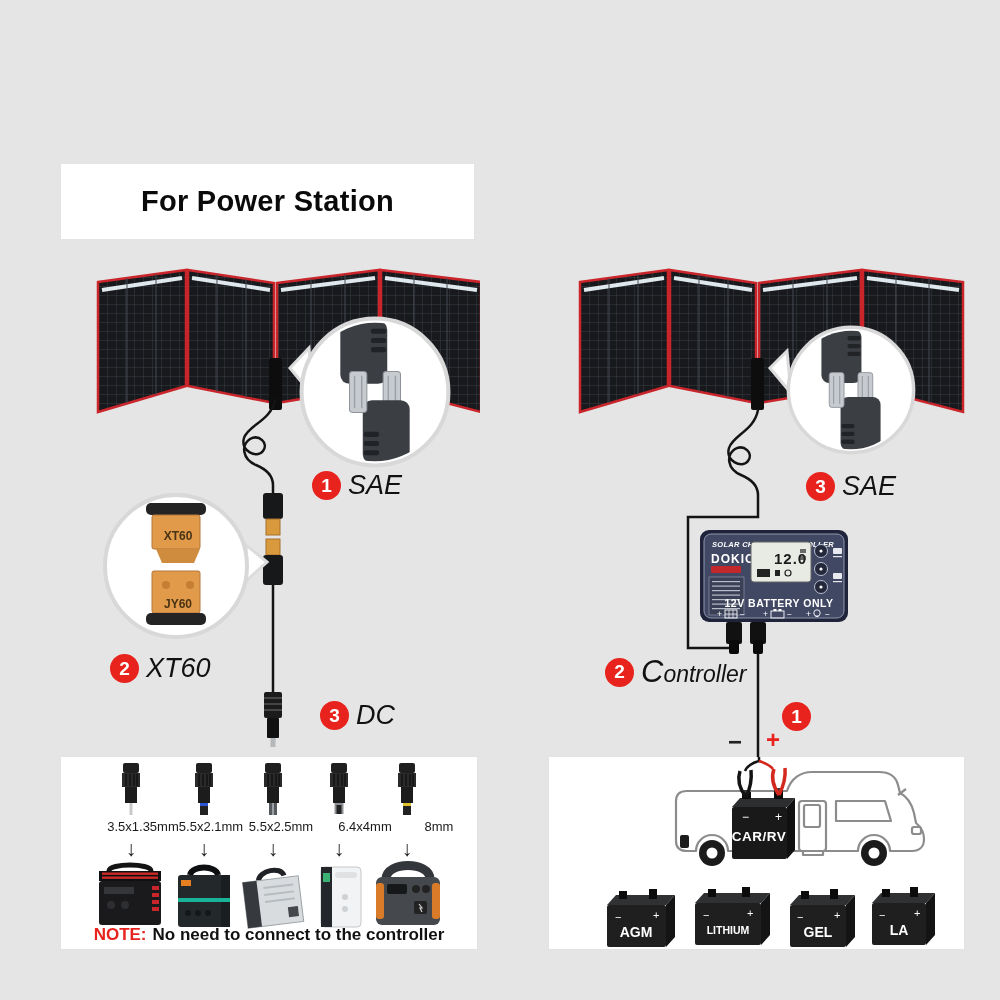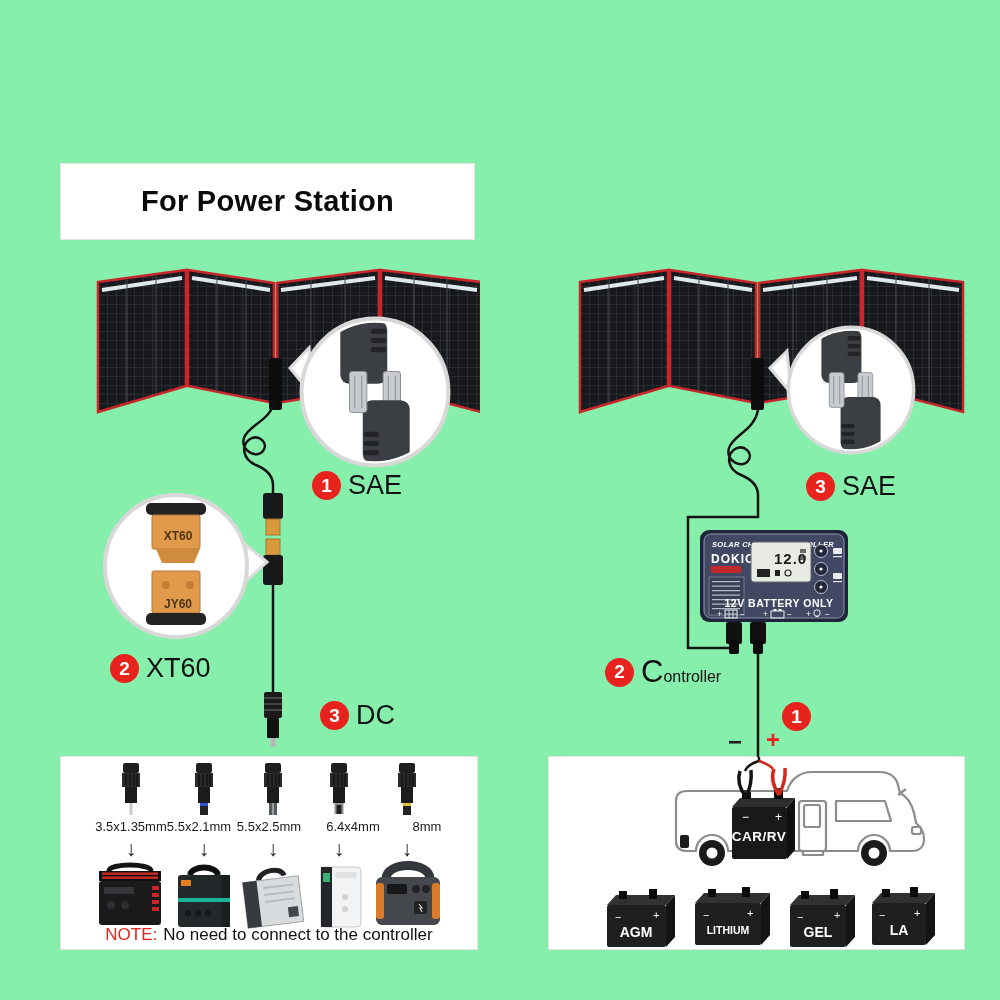--- a/index.html
+++ b/index.html
@@ -1,32 +1,32 @@
 <!DOCTYPE html>
 <html><head>
 <meta charset="utf-8">
 <style>
   html,body{margin:0;padding:0;background:#fff;}
-  .stage{position:relative;width:1000px;height:1000px;background:#86efac;overflow:hidden;
+  .stage{position:relative;width:1000px;height:1000px;background:#e5e5e5;overflow:hidden;
          font-family:"Liberation Sans",sans-serif;--red:#e8231d;}
   .hbox{position:absolute;border:1px solid #e3e3e3;display:flex;align-items:center;
         justify-content:center;font-weight:bold;font-size:29px;color:#0a0a0a;letter-spacing:.3px;background:#fff;}
   .scene{position:absolute;}
   .step{position:absolute;display:flex;align-items:center;gap:7px;color:#111;font-size:27px;}
   .badge{width:29px;height:29px;border-radius:50%;background:var(--red);color:#fff;font-weight:bold;
          font-size:19px;display:flex;align-items:center;justify-content:center;flex:0 0 29px;}
-  .step-text{display:inline-block;white-space:nowrap;}
-  .biginitial .step-text{font-size:16px;}
+  .step-text{display:inline-block;white-space:nowrap;font-style:italic;}
+  .biginitial .step-text{font-size:23px;}
   .biginitial .step-text::first-letter{font-size:31px;}
   .pol{position:absolute;font-size:24px;font-weight:bold;color:#222;}
   .pol.plus{color:var(--red);}
   .bbox{position:absolute;border:1px solid #e3e3e3;background:#fff;}
-  .alabel{position:absolute;transform:translateX(-50%);top:62px;font-size:13px;color:#1a1a1a;white-space:nowrap;}
+  .alabel{position:absolute;transform:translateX(-50%);top:62px;font-size:13px;color:#1a1a1a;white-space:nowrap;margin-left:12px;}
   .arrow{position:absolute;transform:translateX(-50%);top:80px;font-size:21px;font-weight:bold;color:#1a1a1a;}
-  .note{position:absolute;left:0;right:0;top:168px;text-align:center;font-size:17px;font-weight:normal;color:#111;white-space:nowrap;}
+  .note{position:absolute;left:0;right:0;top:168px;text-align:center;font-size:17px;font-weight:bold;color:#111;white-space:nowrap;}
   .note .prefix{color:var(--red);margin-right:6px;}
   svg text{font-family:"Liberation Sans",sans-serif;}
 </style>
 </head>
 <body>
 
 <div class="stage">
 
   <div class="hbox" style="left:60px;top:163px;width:413px;height:75px;">
     <span>For Power Station</span>

